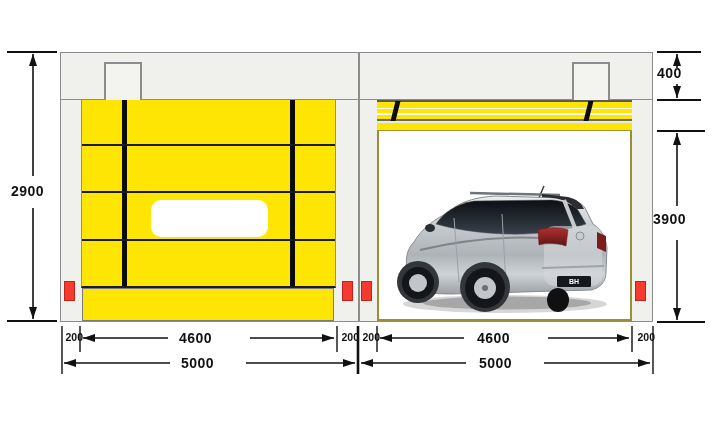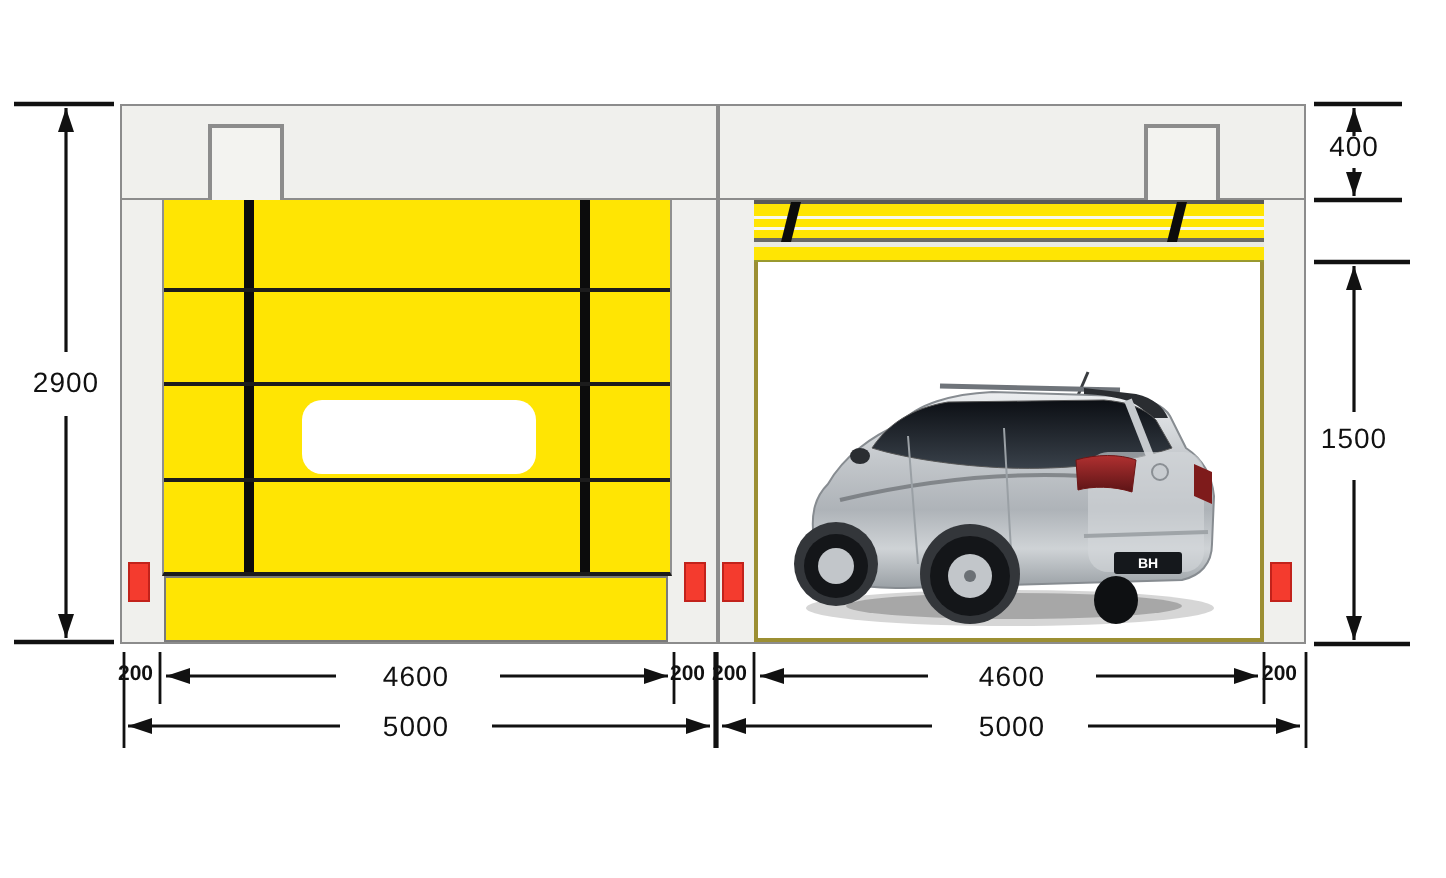--- a/index.html
+++ b/index.html
@@ -30,22 +30,22 @@
            border-left:2px solid var(--guide-olive);border-right:2px solid var(--guide-olive);
            border-bottom:2px solid var(--guide-olive);}
   .rolled{left:377px;top:100px;width:255px;height:31px;
      background:linear-gradient(to bottom,
        var(--stripe-dark) 0 2px, var(--curtain-yellow) 2px 8px, #F7F7F2 8px 9.5px,
        var(--curtain-yellow) 9.5px 13.5px, #F7F7F2 13.5px 15px, var(--curtain-yellow) 15px 19px,
        #6A6A66 19px 21px, #EAEAE2 21px 23.5px, var(--curtain-yellow) 23.5px 30px, #99992F 30px 31px);}
   .rollstrap{position:absolute;top:1px;width:5px;height:20px;background:#0c0c0c;transform:skewX(-14deg);}
   .sensor{width:11px;height:20px;top:281px;background:var(--sensor-red);border:1px solid #C2221B;}
   
-  .dim-label{position:absolute;font-size:14px;font-weight:400;text-align:center;letter-spacing:.5px;}
-  .dim-label-sm{position:absolute;font-size:10.5px;font-weight:700;text-align:left;}
+  .dim-label{position:absolute;font-size:14px;font-weight:700;letter-spacing:.5px;}
+  .dim-label-sm{position:absolute;font-size:10.5px;font-weight:700;text-align:right;}
   svg.overlay{position:absolute;left:0;top:0;pointer-events:none;}
   .car{left:392px;top:176px;width:222px;height:140px;}
 </style>
 </head>
 <body>
 
 <div class="canvas">
 
   <div class="abs frame"></div>
   <div class="abs lintel"></div>
@@ -156,21 +156,21 @@
         <line x1="246" y1="363" x2="355" y2="363"></line>
       <line x1="464" y1="338" x2="380" y2="338"></line>
         <line x1="548" y1="338" x2="629" y2="338"></line>
       <line x1="466" y1="363" x2="361" y2="363"></line>
         <line x1="544" y1="363" x2="650" y2="363"></line>
     </g>
   </svg>
 
   <span class="dim-label" style="left:11px;top:183px;width:44px">2900</span>
   <span class="dim-label" style="left:657px;top:65px;width:40px">400</span>
-  <span class="dim-label" style="left:653px;top:211px;width:48px">1500</span>
+  <span class="dim-label" style="left:653px;top:211px;width:48px">3900</span>
   <span class="dim-label-sm" style="left:59px;top:331px;width:24px">200</span>
   <span class="dim-label" style="left:179px;top:330px;width:58px">4600</span>
   <span class="dim-label-sm" style="left:335px;top:331px;width:24px">200</span>
   <span class="dim-label-sm" style="left:356px;top:331px;width:24px">200</span>
   <span class="dim-label" style="left:477px;top:330px;width:58px">4600</span>
   <span class="dim-label-sm" style="left:631px;top:331px;width:24px">200</span>
   <span class="dim-label" style="left:181px;top:355px;width:54px">5000</span>
   <span class="dim-label" style="left:479px;top:355px;width:54px">5000</span>
 </div>
 

